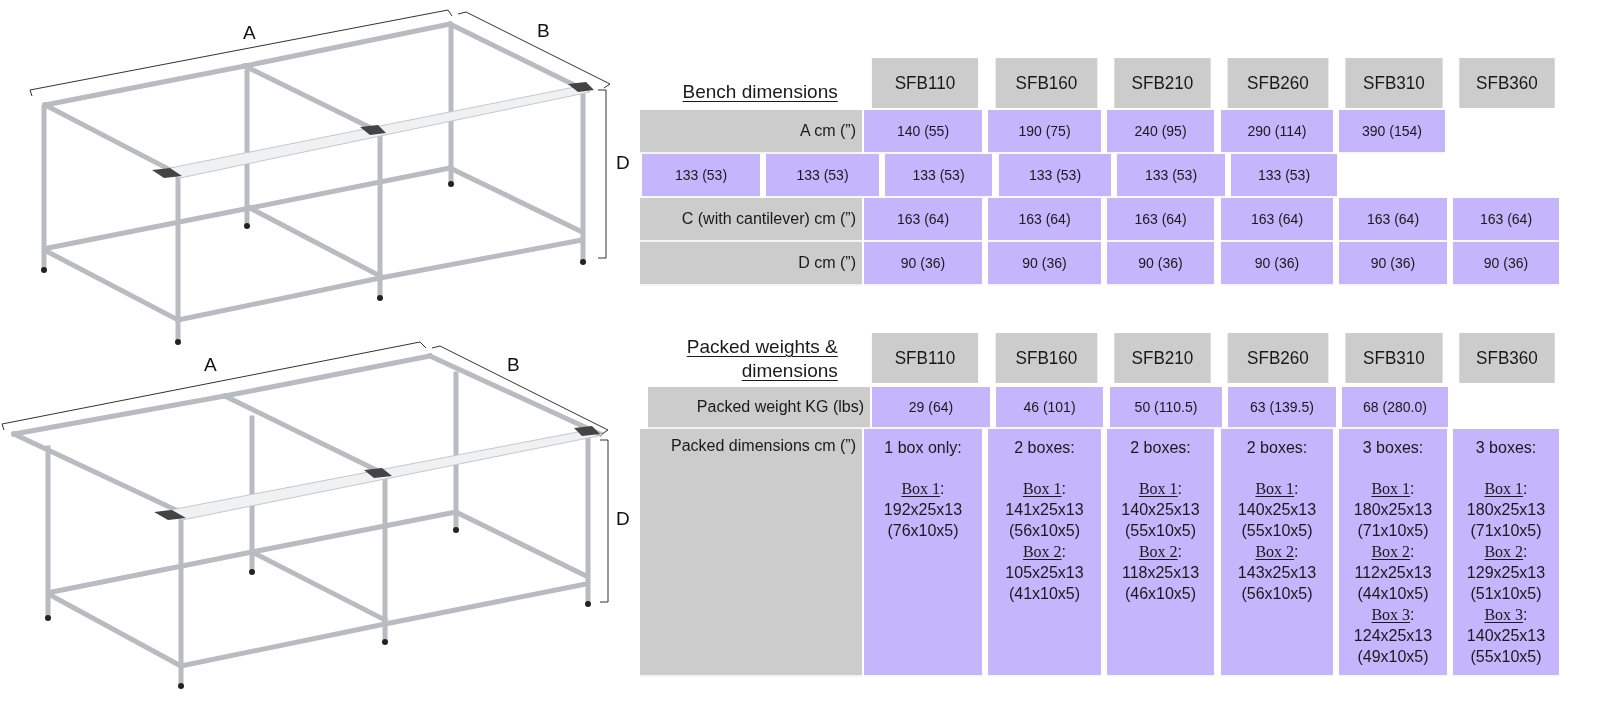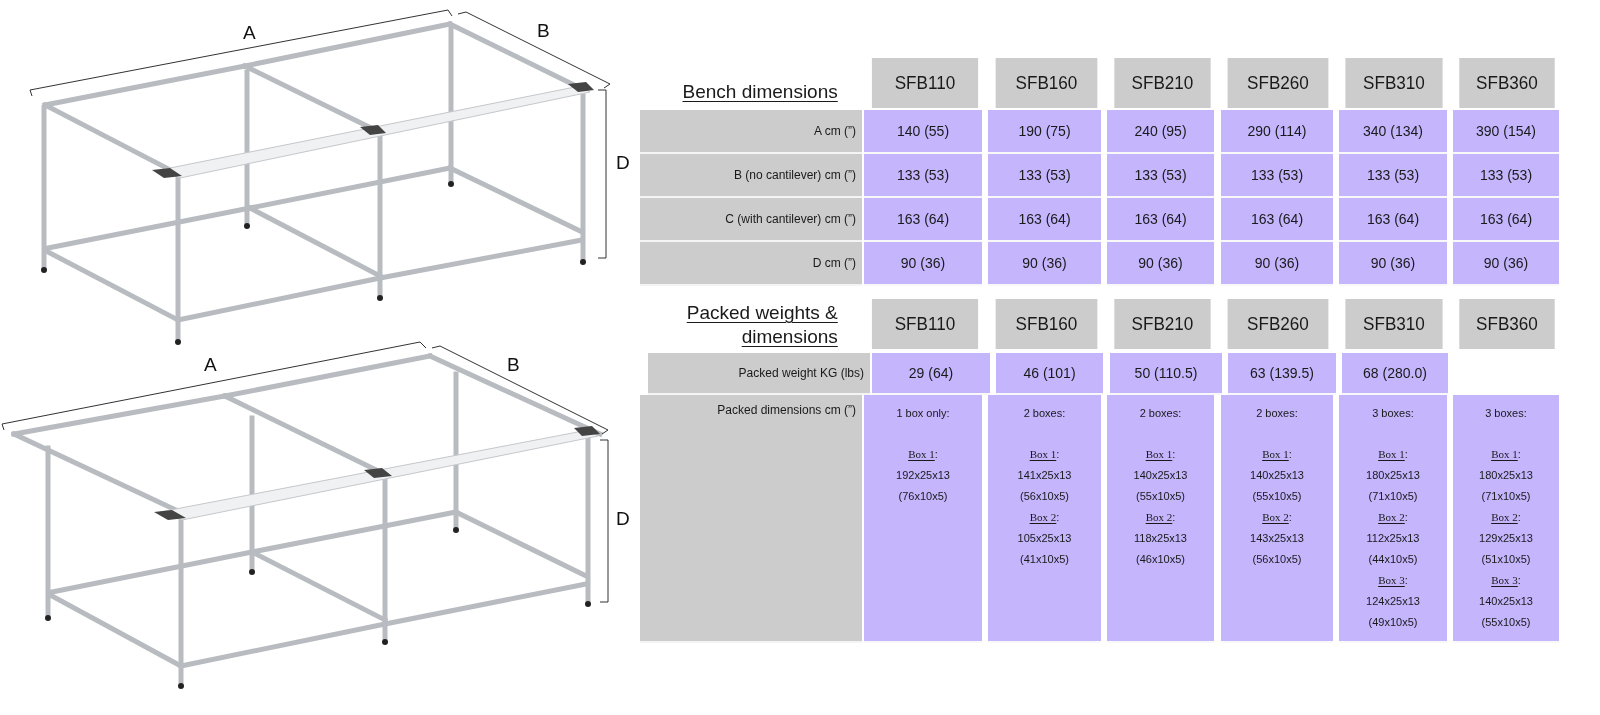--- a/index.html
+++ b/index.html
@@ -8,28 +8,28 @@
 
   .drawing { position: absolute; left: 0; width: 640px; }
   .drawing svg { display: block; }
   .drawing.top { top: 0; height: 350px; }
   .drawing.bottom { top: 330px; height: 385px; }
 
   .dim-label { position: absolute; font-family: "Liberation Sans", sans-serif; font-size: 19px; color: #111; }
 
   .tbl { position: absolute; left: 640px; width: 920px; }
   .tbl.bench { top: 56px; }
-  .tbl.packed { top: 294px; }
+  .tbl.packed { top: 328px; }
 
   .row { position: relative; display: flex; }
   .hdr-title { width: 224px; display: flex; align-items: flex-end; justify-content: flex-end; padding-right: 26px; text-align: right; font-size: 19px; line-height: 24px; color: #1a1a1a; }
   .hdr-title span { text-decoration: underline; text-underline-offset: 3px; text-decoration-thickness: 1px; }
 
   .model-cell { background: #cccccc; display: flex; align-items: center; justify-content: center; font-size: 19px; color: #1a1a1a; transform: scaleX(0.9); }
-  .label-cell { width: 222px; background: #cccccc; text-align: right; padding-right: 6px; font-size: 12px; color: #1a1a1a; display: flex; align-items: center; justify-content: flex-end; border-bottom: 2px solid #f4f4f4; }
+  .label-cell { width: 222px; background: #cccccc; text-align: right; padding-right: 6px; font-size: 16px; color: #1a1a1a; display: flex; align-items: center; justify-content: flex-end; border-bottom: 2px solid #f4f4f4; }
   .data-cell { background: #c4b5fd; text-align: center; font-size: 14px; color: #1a1a1a; display: flex; align-items: center; justify-content: center; border-bottom: 2px solid #f8f8f8; }
 
   .c0 { width: 118px; margin-left: 2px; }
   .c1 { width: 113px; margin-left: 6px; }
   .c2 { width: 107px; margin-left: 6px; }
   .c3 { width: 112px; margin-left: 7px; }
   .c4 { width: 108px; margin-left: 6px; }
   .c5 { width: 106px; margin-left: 6px; }
 
   .bench .hrow { height: 52px; }
@@ -37,21 +37,21 @@
   .bench .drow { height: 44px; }
   .bench .drow .label-cell, .bench .drow .data-cell { height: 44px; }
 
   .packed .hrow { height: 50px; }
   .packed .hrow .model-cell { height: 50px; margin-top: 5px; }
   .packed .hrow .hdr-title { height: 50px; }
   .packed .wrow { margin-top: 4px; height: 42px; margin-left: 8px; }
   .packed .wrow .label-cell, .packed .wrow .data-cell { height: 42px; }
   .packed .drow2 .label-cell, .packed .drow2 .data-cell { height: 248px; align-items: flex-start; padding-top: 8px; }
 
-  .pack-box { display: flex; flex-direction: column; align-items: center; line-height: 21px; font-size: 11px; }
+  .pack-box { display: flex; flex-direction: column; align-items: center; line-height: 21px; font-size: 16px; }
   .pack-box .count { margin-bottom: 20px; }
   .pack-box .bx u { text-underline-offset: 2px; font-family: Liberation Serif, serif; }
 </style>
 </head>
 <body>
 
 <div class="drawing top">
   <svg width="640" height="350" viewBox="0 0 640 350">
     <g stroke="#b8bcc0" stroke-width="5" stroke-linecap="square" fill="none">
 
@@ -159,25 +159,23 @@
     <div class="model-cell c4">SFB310</div>
     <div class="model-cell c5">SFB360</div>
   </div>
   <div style="height:2px"></div>
   <div class="row drow">
     <div class="label-cell">A  cm (”)</div>
     <div class="data-cell c0">140 (55)</div>
     <div class="data-cell c1">190 (75)</div>
     <div class="data-cell c2">240 (95)</div>
     <div class="data-cell c3">290 (114)</div>
-    <div class="data-cell c4">340 (134)</div>
     <div class="data-cell c5">390 (154)</div>
   </div>
   <div class="row drow">
-    <div class="label-cell">B  (no cantilever) cm (”)</div>
     <div class="data-cell c0">133 (53)</div>
     <div class="data-cell c1">133 (53)</div>
     <div class="data-cell c2">133 (53)</div>
     <div class="data-cell c3">133 (53)</div>
     <div class="data-cell c4">133 (53)</div>
     <div class="data-cell c5">133 (53)</div>
   </div>
   <div class="row drow">
     <div class="label-cell">C (with cantilever) cm (”)</div>
     <div class="data-cell c0">163 (64)</div>

